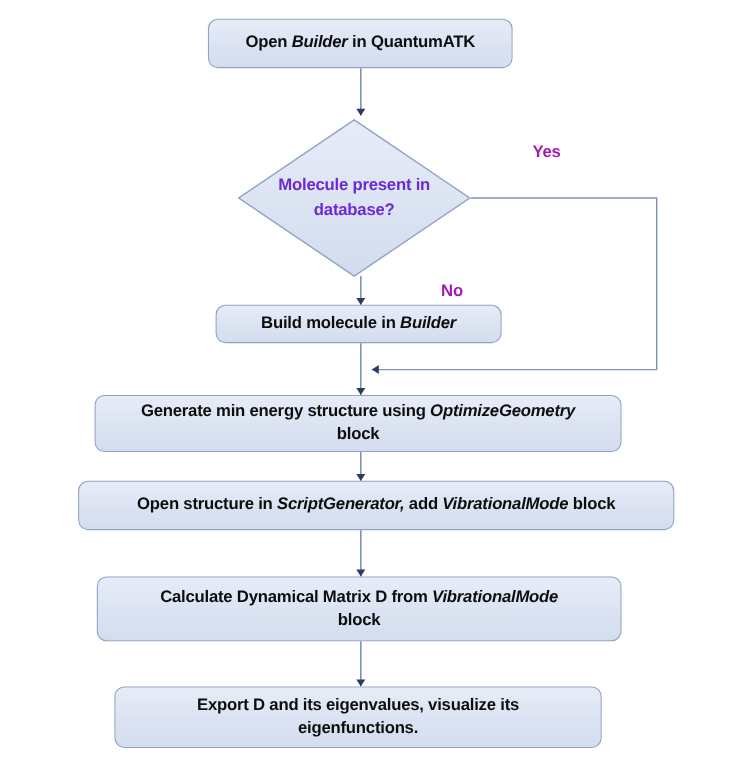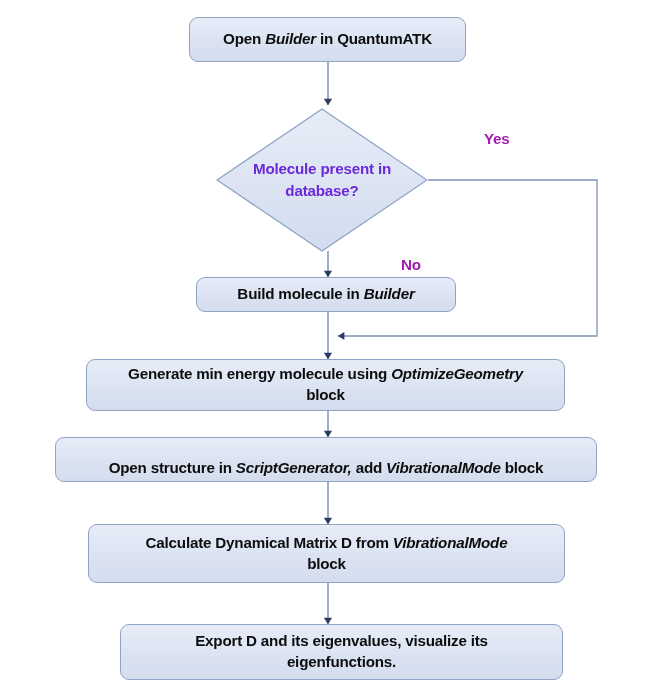--- a/index.html
+++ b/index.html
@@ -143,36 +143,36 @@
   <div class="edge-label" style="left:484px; top:130px;">Yes</div>
 
   <div class="edge-label" style="left:401px; top:256px;">No</div>
 
   <div class="node" style="left:196px; top:277px; width:260px; height:35px;align-items:center;">
     <span class="txt"><span>Build molecule in </span><i>Builder</i></span>
   </div>
 
   <div class="node" style="left:86px; top:359px; width:479px; height:52px;">
     <div>
-      <span class="txt"><span>Generate min energy molecule using </span><i>OptimizeGeometry</i></span>
+      <span class="txt"><span>Generate min energy structure using </span><i>OptimizeGeometry</i></span>
       <span class="txt"><span>block</span></span>
     </div>
   </div>
 
-  <div class="node" style="left:55px; top:437px; width:542px; height:45px;align-items:flex-end;">
+  <div class="node" style="left:71px; top:437px; width:542px; height:45px;">
     <span class="txt"><span>Open structure in </span><i>ScriptGenerator,</i><span> add </span><i>VibrationalMode</i><span> block</span></span>
   </div>
 
   <div class="node" style="left:88px; top:524px; width:477px; height:59px;">
     <div>
       <span class="txt"><span>Calculate Dynamical Matrix D from </span><i>VibrationalMode</i></span>
       <span class="txt"><span>block</span></span>
     </div>
   </div>
 
-  <div class="node" style="left:120px; top:624px; width:443px; height:56px;">
+  <div class="node" style="left:104px; top:624px; width:443px; height:56px;">
     <div>
       <span class="txt"><span>Export D and its eigenvalues, visualize its</span></span>
       <span class="txt"><span>eigenfunctions.</span></span>
     </div>
   </div>
 
 </div>
 
 </body></html>

